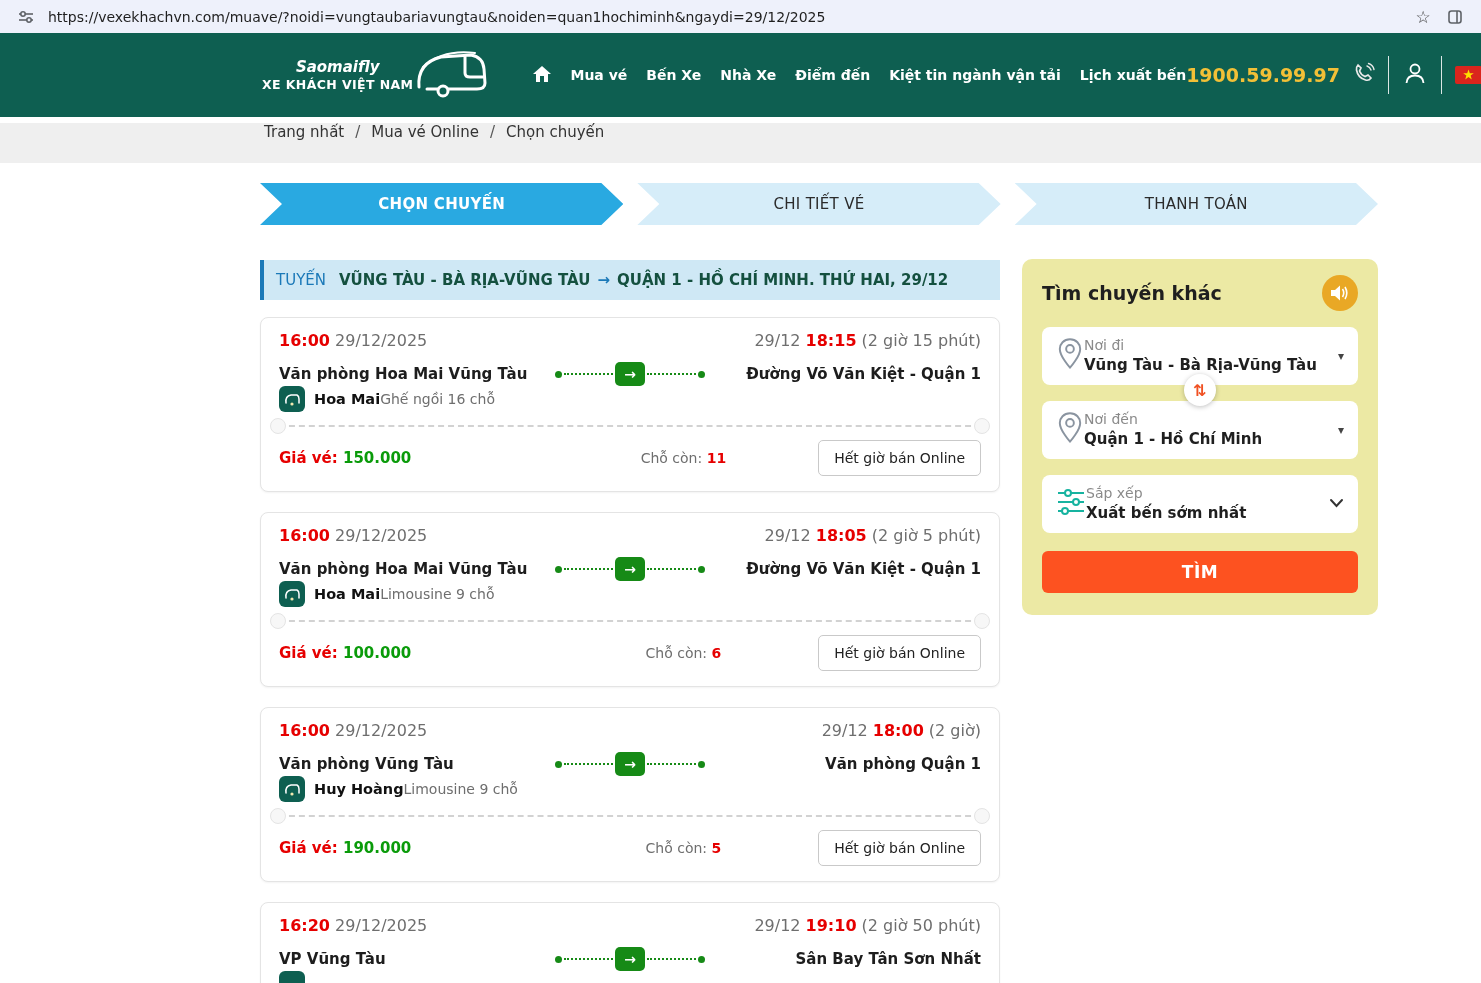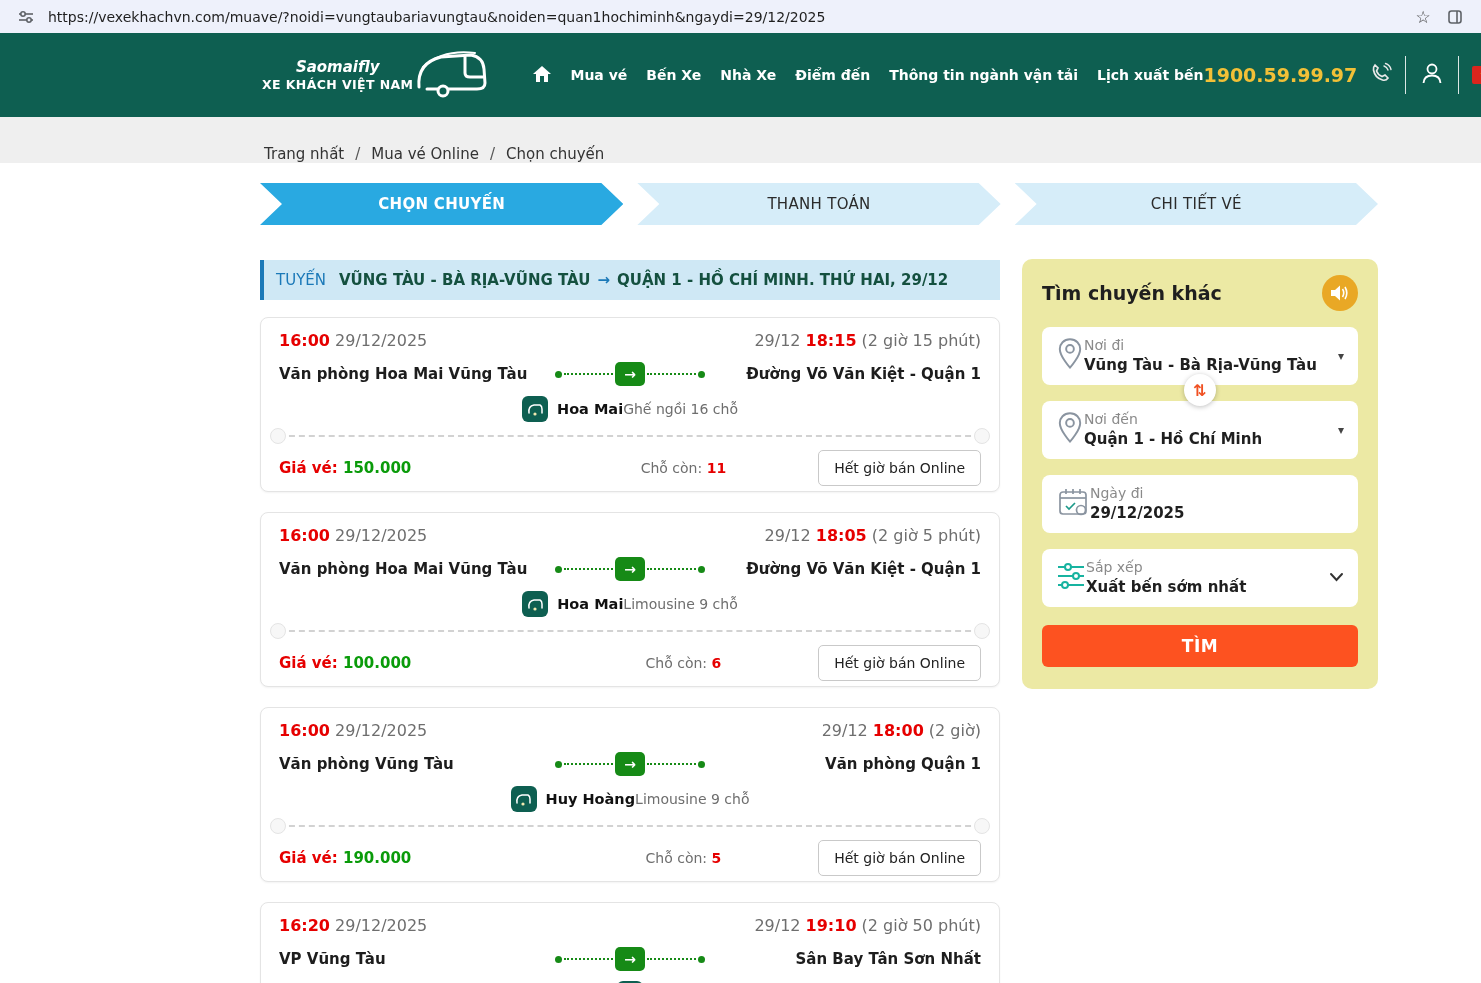--- a/index.html
+++ b/index.html
@@ -22,22 +22,22 @@
   .brand-l2 { font-size:12.5px; font-weight:bold; letter-spacing:.4px; white-space:nowrap; }
   .nav { display:flex; align-items:center; gap:19px; color:#fff; font-weight:bold;
     font-size:14px; white-space:nowrap; }
   .nav .nav-item { cursor:pointer; }
   .hdr-right { margin-left:auto; display:flex; align-items:center; gap:13px; }
   .phone { color:#f2c037; font-weight:bold; font-size:19px; white-space:nowrap; }
   .vdiv { width:1px; height:38px; background:rgba(255,255,255,.85); }
   .flag { width:27px; height:18px; border-radius:2px; overflow:hidden; display:block; }
 
   
-  .crumbs { height:46px; background:#efefef; display:flex; align-items:flex-end;
-    padding-left:264px; gap:11px; font-size:15px; color:#333; }
+  .crumbs { height:40px; background:#efefef; display:flex; align-items:flex-start;
+    padding-left:264px; gap:11px; font-size:15px; color:#333;margin-top:6px; }
   .crumb { cursor:pointer; }
   .crumb-sep { color:#555; }
 
   
   .content { position:relative; height:820px; overflow:hidden; }
 
   .steps { position:absolute; left:260px; top:20px; width:1118px; height:42px;
     display:flex; gap:14px; }
   .step { flex:1; display:flex; align-items:center; justify-content:center;
     font-size:15px; letter-spacing:.3px; color:#2b2b2b; background:#d6edf9;
@@ -60,21 +60,21 @@
   .t-red { color:#e60000; font-weight:bold; }
   .tc-row2 { display:flex; justify-content:space-between; align-items:center; margin-top:12px;
     font-weight:bold; font-size:15px; color:#1d1d1d; }
   .tc-from { flex:1; }
   .tc-to { flex:1; text-align:right; }
   .rg { flex:0 0 150px; display:flex; align-items:center; margin:0 10px; }
   .rg-dot { width:7px; height:7px; border-radius:50%; background:#168a16; }
   .rg-dash { flex:1; border-top:2px dotted #168a16; margin:0 2px; }
   .rg-box { width:30px; height:24px; background:#168a16; border-radius:5px; color:#fff;
     display:flex; align-items:center; justify-content:center; font-size:14px; font-weight:bold; }
-  .tc-row3 { display:flex; justify-content:center; align-items:center; margin-top:10px; }
+  .tc-row3 { display:flex; justify-content:flex-start; align-items:center; }
   .op { display:flex; align-items:center; gap:9px; font-weight:bold; font-size:14.5px; color:#111; }
   .op-logo { width:26px; height:26px; background:#0e5f51; border-radius:6px;
     display:flex; align-items:center; justify-content:center; }
   .vehicle { color:#6e6e6e; font-size:14px; }
   .tc-div { border-top:2px dashed #d2d2d2; margin-top:13px; position:relative; }
   .notch { position:absolute; width:16px; height:16px; border-radius:50%; background:#f7f7f7;
     border:1px solid #e4e4e4; top:-9px; }
   .notch.l { left:-9px; } .notch.r { right:-9px; }
   .tc-bottom { display:flex; align-items:center; padding:13px 18px 0; }
   .price { flex:1; font-weight:bold; font-size:15px; }
@@ -147,21 +147,21 @@
   <div class="nav">
     <span class="nav-item">
       <svg width="18" height="16" viewBox="0 0 18 16" fill="#fff">
         <path d="M9 0 L18 8 L15 8 L15 16 L11 16 L11 10 L7 10 L7 16 L3 16 L3 8 L0 8 Z"></path>
       </svg>
     </span>
     <span class="nav-item">Mua vé</span>
     <span class="nav-item">Bến Xe</span>
     <span class="nav-item">Nhà Xe</span>
     <span class="nav-item">Điểm đến</span>
-    <span class="nav-item">Thông tin ngành vận tải</span>
+    <span class="nav-item">Kiệt tin ngành vận tải</span>
     <span class="nav-item">Lịch xuất bến</span>
   </div>
   <div class="hdr-right">
     <span class="phone">1900.59.99.97</span>
     <span>
       <svg width="22" height="22" viewBox="0 0 22 22" fill="none" stroke="#e9e9e9" stroke-width="1.7" stroke-linecap="round">
         <path d="M5 3 L8 6 L6.5 9 Q8 13 12 14.5 L15 13 L18 16 Q16 19 12.5 18 Q5 16 3.5 8 Q3 5 5 3 Z"></path>
         <path d="M14 4 Q17 5 18 8" stroke-width="1.4"></path>
         <path d="M15.5 1.5 Q20 3 21 7.5" stroke-width="1.4"></path>
       </svg>
@@ -189,22 +189,22 @@
   <span class="crumb-sep">/</span>
   <span class="crumb">Mua vé Online</span>
   <span class="crumb-sep">/</span>
   <span class="crumb">Chọn chuyến</span>
 </div>
 
 <div class="content">
 
   <div class="steps">
     <div class="step active">CHỌN CHUYẾN</div>
+    <div class="step">CHI TIẾT VÉ</div>
     <div class="step">THANH TOÁN</div>
-    <div class="step">CHI TIẾT VÉ</div>
   </div>
 
   <div class="main">
 
     <div class="route-banner">
       <span class="rb-prefix">TUYẾN</span>
       <span class="rb-strong">VŨNG TÀU - BÀ RỊA-VŨNG TÀU</span>
       <span class="rb-arrow">→</span>
       <span class="rb-strong">QUẬN 1 - HỒ CHÍ MINH</span>
       <span class="rb-strong">. THỨ HAI, 29/12</span>
@@ -402,37 +402,20 @@
         </svg>
       </span>
       <span class="f-text">
         <div class="f-label">Nơi đến</div>
         <div class="f-value">Quận 1 - Hồ Chí Minh</div>
       </span>
       <span class="f-caret">▾</span>
     </div>
 
 
-    <div class="field">
-      <span>
-        <svg width="34" height="34" viewBox="0 0 34 34" fill="none" stroke="#8a94a0" stroke-width="1.7">
-          <rect x="4" y="7" width="26" height="22" rx="3"></rect>
-          <line x1="4" y1="13" x2="30" y2="13"></line>
-          <line x1="10" y1="4" x2="10" y2="9"></line>
-            <line x1="17" y1="4" x2="17" y2="9"></line>
-            <line x1="24" y1="4" x2="24" y2="9"></line>
-          <polyline points="10,21 13,24 19,18" stroke="#1d9a8a"></polyline>
-          <circle cx="25" cy="25" r="4.5"></circle>
-        </svg>
-      </span>
-      <span class="f-text">
-        <div class="f-label">Ngày đi</div>
-        <div class="f-value">29/12/2025</div>
-      </span>
-    </div>
 
     <div class="field">
       <span>
         <svg width="30" height="28" viewBox="0 0 30 28" fill="none" stroke="#17b3a0" stroke-width="2">
           <line x1="2" y1="5" x2="28" y2="5"></line>
             <circle cx="12" cy="5" r="3" fill="#fff"></circle>
           <line x1="2" y1="14" x2="28" y2="14"></line>
             <circle cx="20" cy="14" r="3" fill="#fff"></circle>
           <line x1="2" y1="23" x2="28" y2="23"></line>
             <circle cx="9" cy="23" r="3" fill="#fff"></circle>

